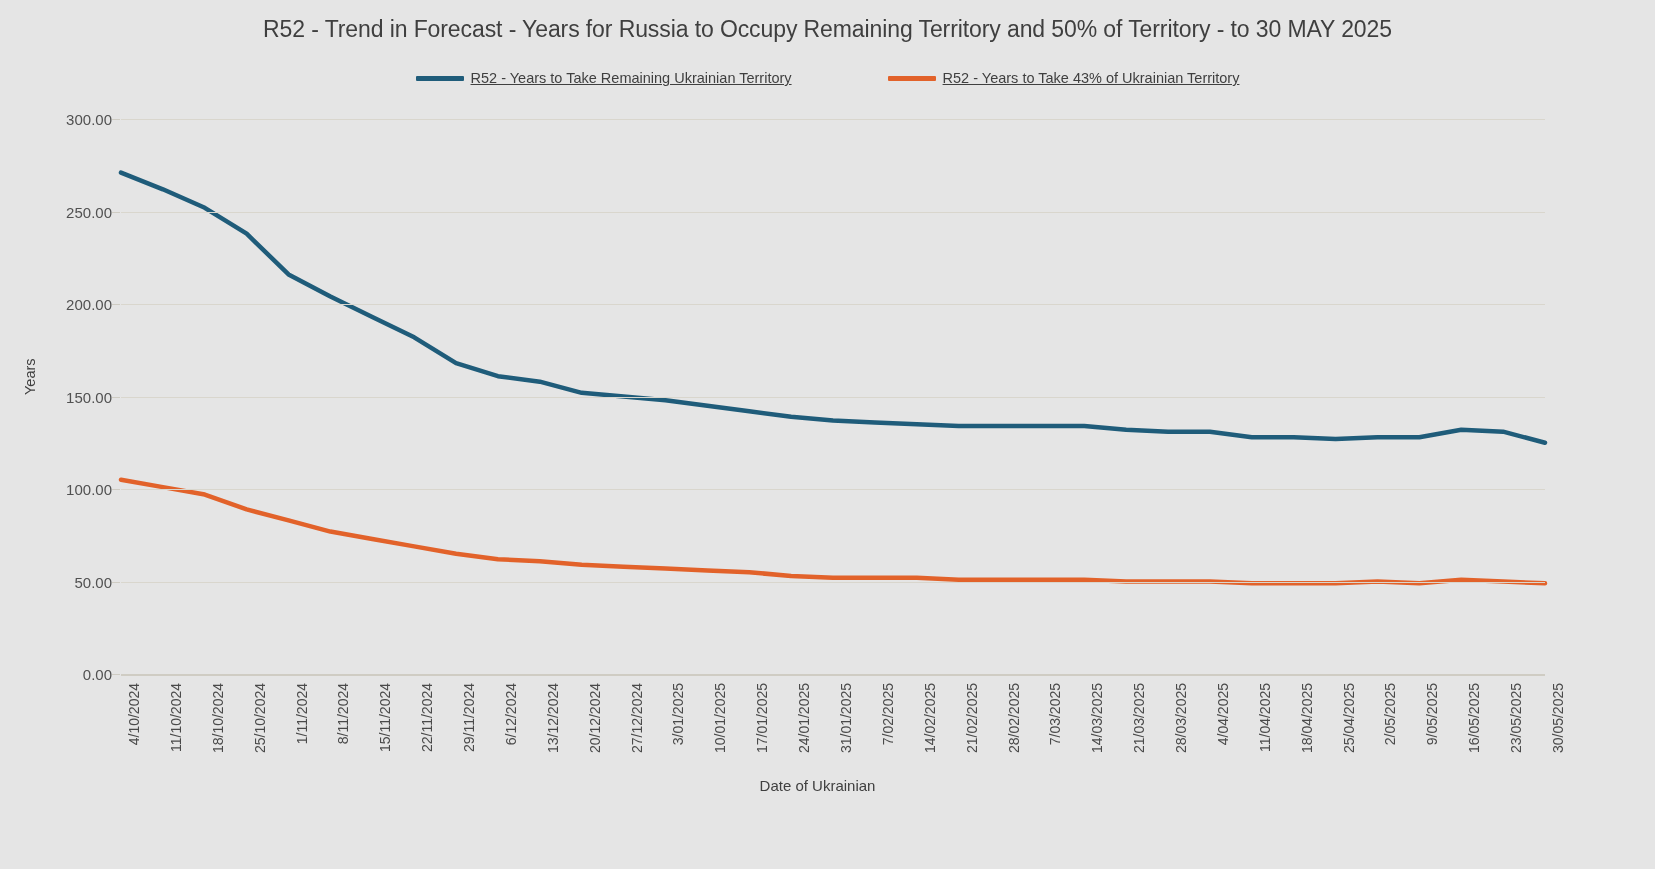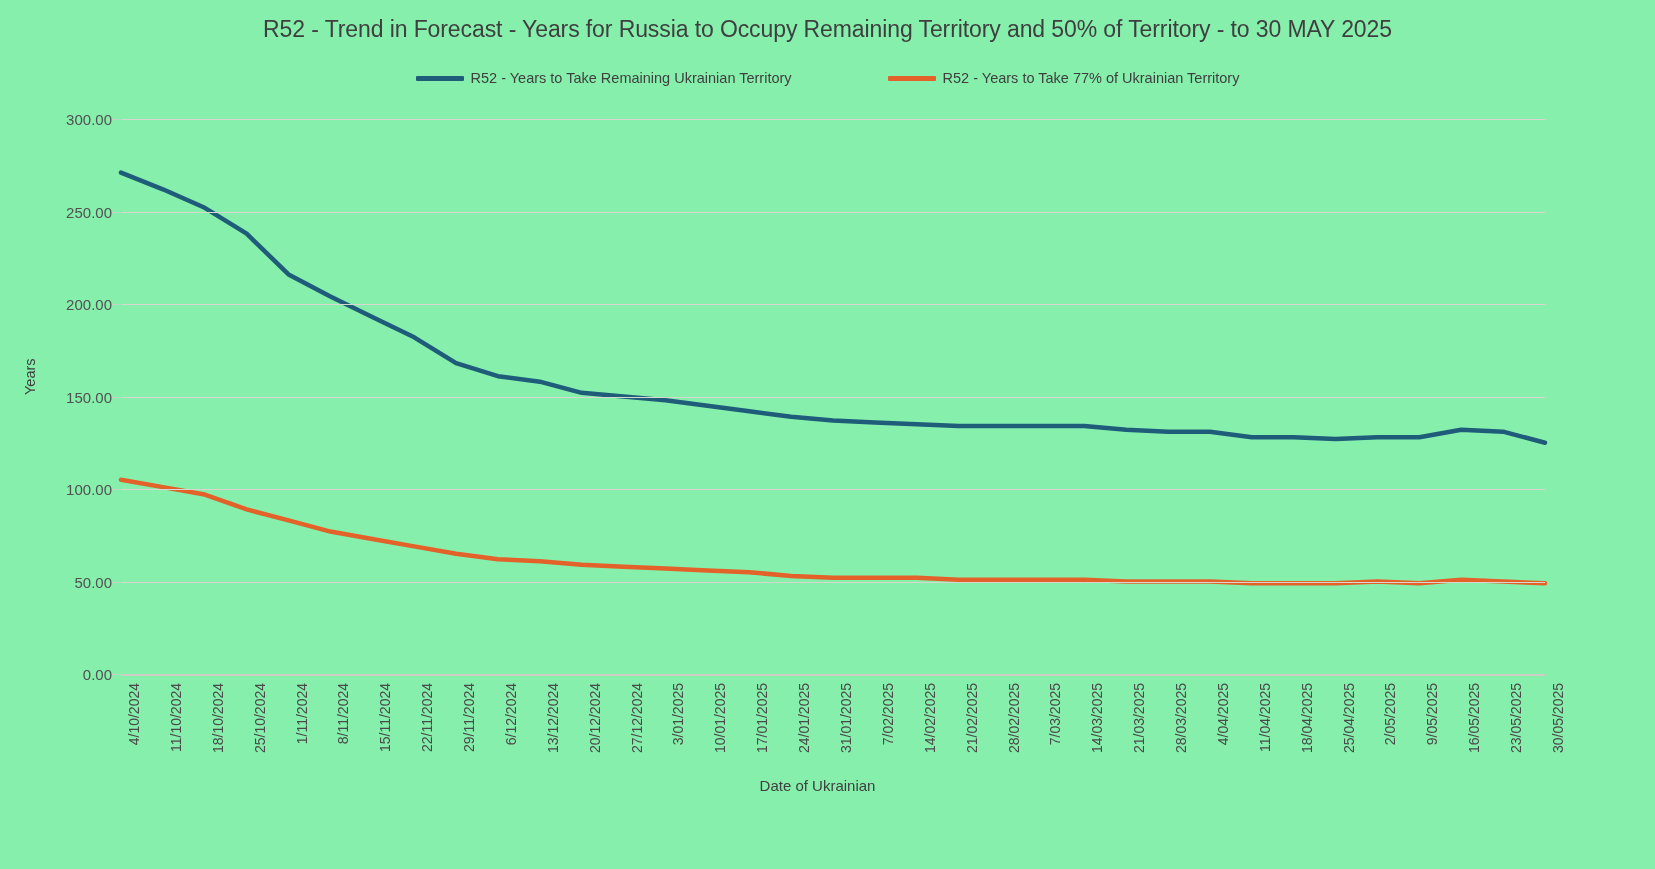--- a/index.html
+++ b/index.html
@@ -11,21 +11,21 @@
     width: 1655px;
     height: 869px;
     font-family: "Liberation Sans", sans-serif;
     color: #404040;
     overflow: hidden;
   }
   #chart-root {
     position: relative;
     width: 1655px;
     height: 869px;
-    background: #86efac;
+    background: #e5e5e5;
   }
   
   #chart-title {
     position: absolute;
     left: 0;
     top: 16px;
     width: 1655px;
     text-align: center;
     font-size: 23px;
     font-weight: 400;
@@ -41,20 +41,21 @@
     width: 1655px;
     display: flex;
     justify-content: center;
     align-items: center;
     gap: 96px;
   }
   .legend-item {
     display: flex;
     align-items: center;
     gap: 7px;
+    text-decoration: underline;
   }
   .legend-swatch {
     width: 48px;
     height: 5px;
     border-radius: 1px;
     display: block;
   }
   .legend-label {
     font-size: 14.5px;
     color: #3f3f3f;
@@ -142,21 +143,21 @@
 
   <div id="chart-title">R52 - Trend in Forecast - Years for Russia to Occupy Remaining Territory and 50% of Territory - to 30 MAY 2025</div>
 
   <div id="legend">
     <div class="legend-item">
       <span class="legend-swatch" style="background: rgb(31, 92, 122);"></span>
       <span class="legend-label">R52 - Years to Take Remaining Ukrainian Territory</span>
     </div>
     <div class="legend-item">
       <span class="legend-swatch" style="background: rgb(226, 98, 42);"></span>
-      <span class="legend-label">R52 - Years to Take  77% of Ukrainian Territory</span>
+      <span class="legend-label">R52 - Years to Take  43% of Ukrainian Territory</span>
     </div>
   </div>
 
   <div id="y-axis-title">
     <span>Years</span>
   </div>
 
   <div id="plot-area">
     <svg id="series-svg" width="1424" height="555">
         <polyline points="0.00,53.65 41.88,70.30 83.76,88.80 125.65,114.70 167.53,155.40 209.41,177.60 251.29,197.95 293.18,218.30 335.06,244.20 376.94,257.15 418.82,262.70 460.71,273.80 502.59,277.50 544.47,281.20 586.35,286.75 628.24,292.30 670.12,297.85 712.00,301.55 753.88,303.40 795.76,305.25 837.65,307.10 879.53,307.10 921.41,307.10 963.29,307.10 1005.18,310.80 1047.06,312.65 1088.94,312.65 1130.82,318.20 1172.71,318.20 1214.59,320.05 1256.47,318.20 1298.35,318.20 1340.24,310.80 1382.12,312.65 1424.00,323.75" fill="none" stroke="#1f5c7a" stroke-width="4.5" stroke-linejoin="round" stroke-linecap="round"></polyline>

